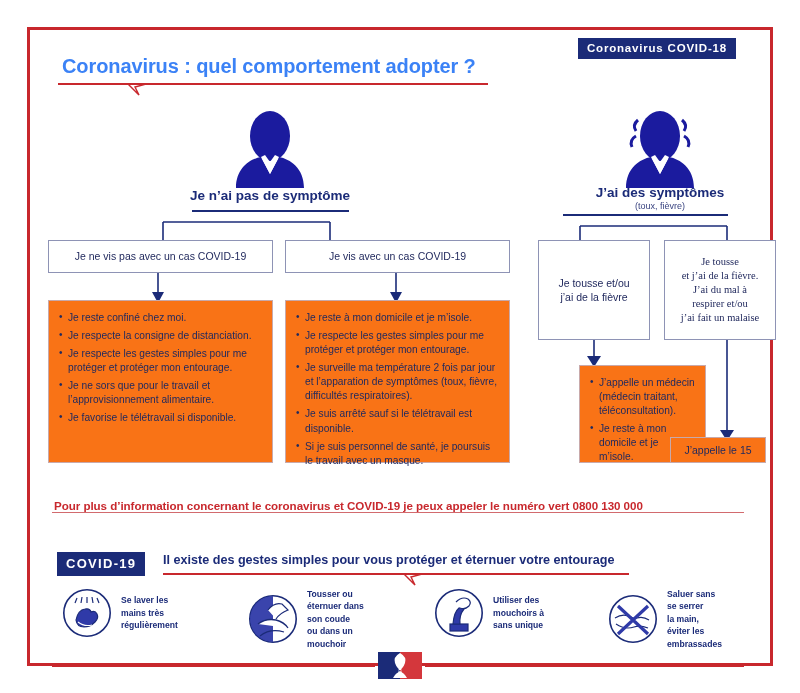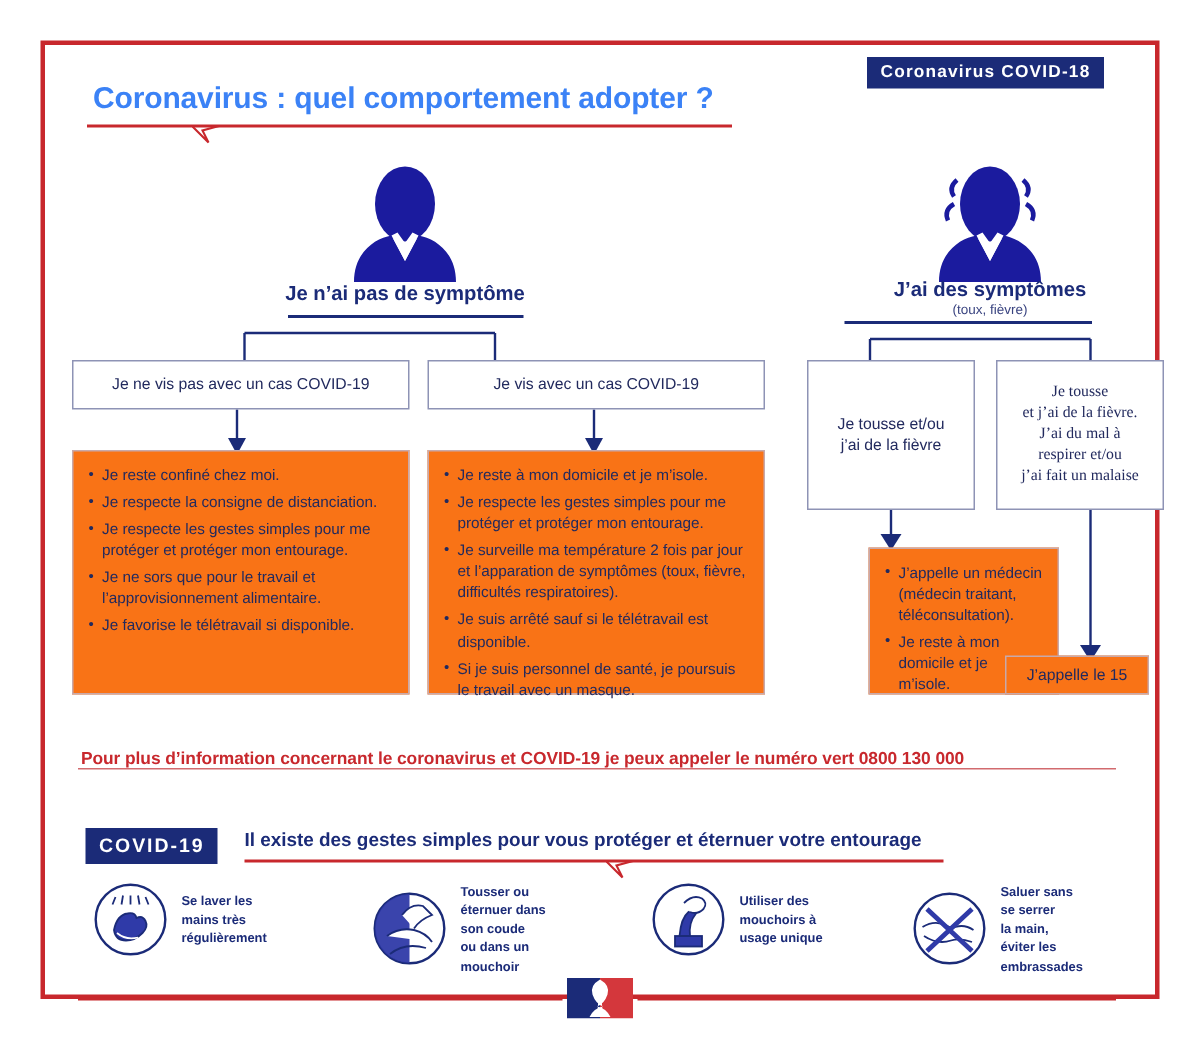--- a/index.html
+++ b/index.html
@@ -369,21 +369,21 @@
 
   <div class="gesture" style="left:434px; top:588px;">
     <svg class="circ" viewBox="0 0 50 50">
       <circle cx="25" cy="25" r="23.2" fill="#ffffff" stroke="#1b2b78" stroke-width="1.6"></circle>
       <rect x="16" y="36" width="18" height="7" fill="#2f3aa8" stroke="#1b2b78" stroke-width="1.2"></rect>
       <path d="M19 36 q1 -12 6 -16 q3 -2 5 1 q-5 6 -4 15 Z" fill="#2f3aa8" stroke="#1b2b78" stroke-width="1.2"></path>
       <path d="M22 14 q6 -6 12 -3 q4 3 1 7 q-4 4 -9 2" fill="#ffffff" stroke="#1b2b78" stroke-width="1.2"></path>
     </svg>
     <div class="glabel">Utiliser des
 mouchoirs à
-usage unique</div>
+sans unique</div>
   </div>
 
   <div class="gesture" style="left:608px; top:588px;">
     <svg class="circ" viewBox="0 0 50 50">
       <circle cx="25" cy="25" r="23.2" fill="#ffffff" stroke="#1b2b78" stroke-width="1.6"></circle>
       <path d="M7 24 q8 -5 16 -1 q3 2 6 1 q6 -2 12 2" fill="#ffffff" stroke="#1b2b78" stroke-width="1.2"></path>
       <path d="M8 30 q9 6 18 3 q6 -2 14 1" fill="#ffffff" stroke="#1b2b78" stroke-width="1.2"></path>
       <path d="M10 12 L40 40 M40 12 L10 40" stroke="#2f3aa8" stroke-width="3.2" fill="none"></path>
     </svg>
     <div class="glabel">Saluer sans

